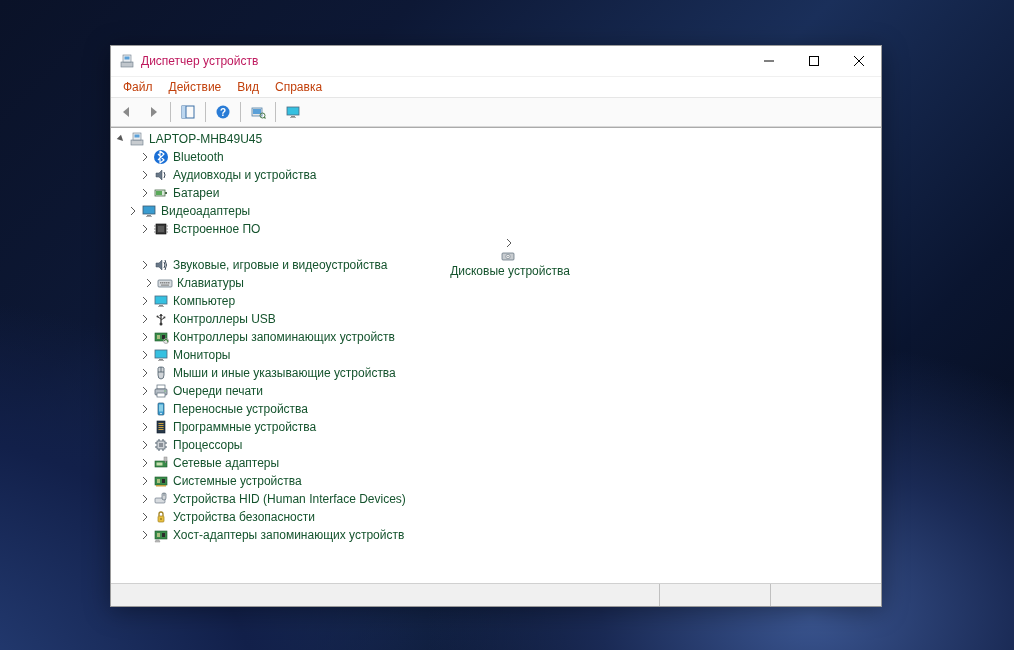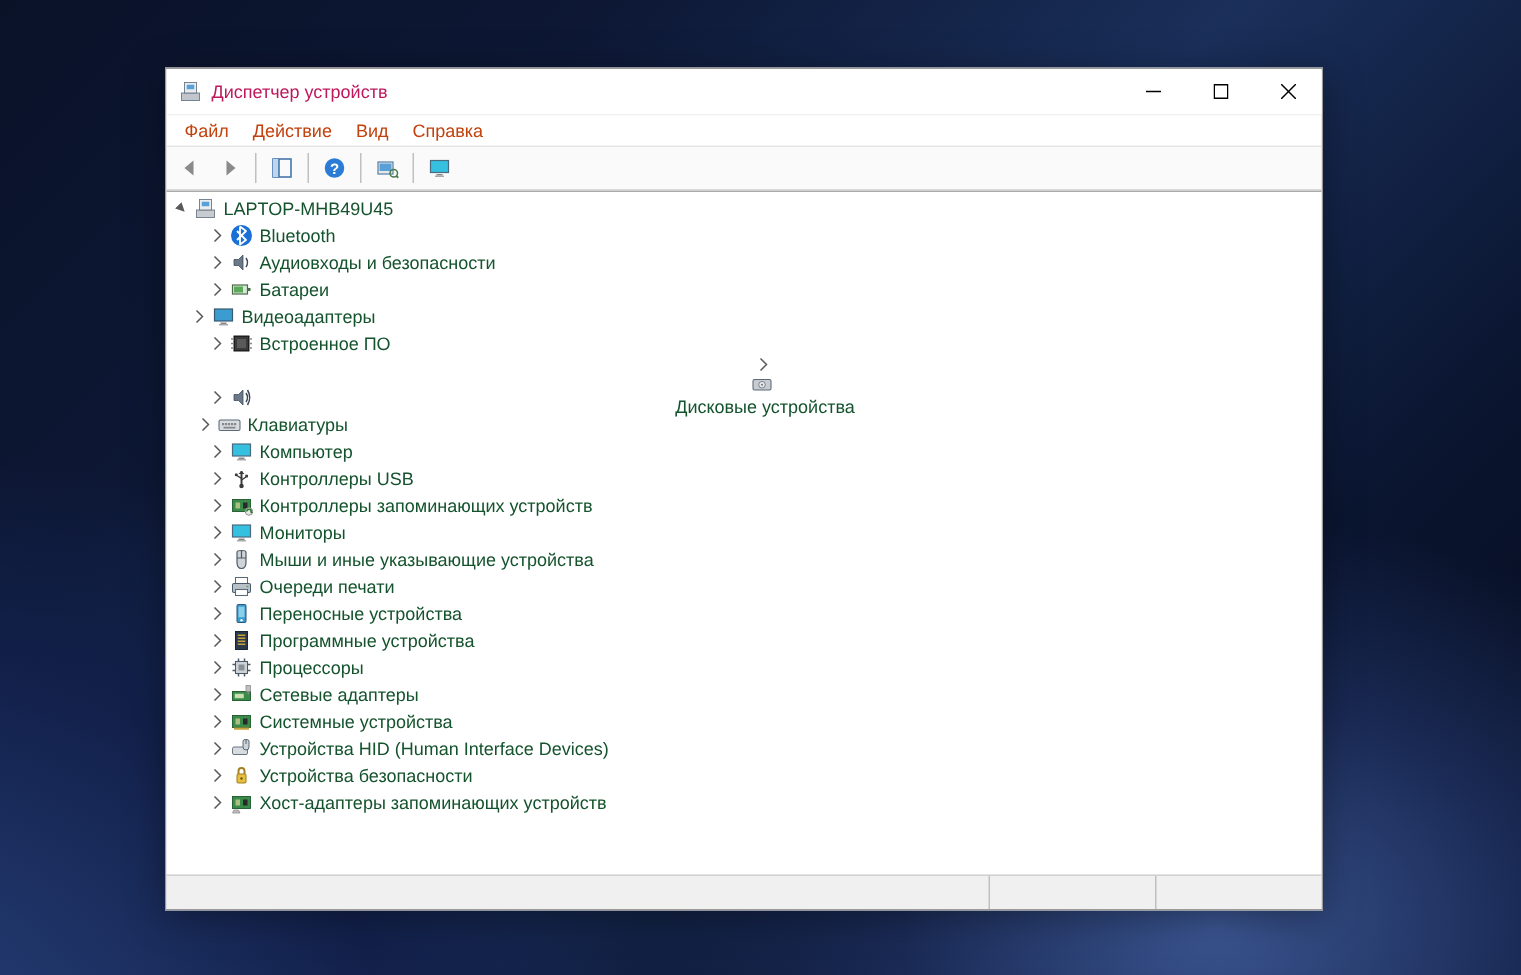--- a/index.html
+++ b/index.html
@@ -151,21 +151,21 @@
             <svg width="10" height="10" viewBox="0 0 10 10">
               <path d="M3 1 L7 5 L3 9" fill="none" stroke="#595959" stroke-width="1"></path>
             </svg>
           </span>
           <span class="dev-icon">
             <svg width="16" height="16" viewBox="0 0 16 16">
               <path d="M3 6 L6 6 L9 3 L9 13 L6 10 L3 10 Z" fill="#6a7888" stroke="#3a4858" stroke-width="0.5"></path>
               <path d="M11 5 Q13 8 11 11" fill="none" stroke="#3a4858" stroke-width="1"></path>
             </svg>
           </span>
-          <span class="dev-label">Аудиовходы и безопасности</span>
+          <span class="dev-label">Аудиовходы и устройства</span>
         </div>
         <div class="tree-row" style="padding-left: 28px;">
           <span class="expander">
             <svg width="10" height="10" viewBox="0 0 10 10">
               <path d="M3 1 L7 5 L3 9" fill="none" stroke="#595959" stroke-width="1"></path>
             </svg>
           </span>
           <span class="dev-icon">
             <svg width="16" height="16" viewBox="0 0 16 16">
               <rect x="2" y="5" width="10" height="6" fill="#d8e8d8" stroke="#4a6a4a" stroke-width="0.8"></rect>
@@ -230,22 +230,23 @@
             <svg width="10" height="10" viewBox="0 0 10 10">
               <path d="M3 1 L7 5 L3 9" fill="none" stroke="#595959" stroke-width="1"></path>
             </svg>
           </span>
           <span class="dev-icon">
             <svg width="16" height="16" viewBox="0 0 16 16">
               <path d="M3 6 L6 6 L9 3 L9 13 L6 10 L3 10 Z" fill="#6a7888" stroke="#3a4858" stroke-width="0.5"></path>
               <path d="M11 5 Q13 8 11 11 M12 3 Q15 8 12 13" fill="none" stroke="#3a4858" stroke-width="1"></path>
             </svg>
           </span>
-        </div>
-        <div class="tree-row" style="padding-left: 20px;">
+          <span class="dev-label">Звуковые, игровые и видеоустройства</span>
+        </div>
+        <div class="tree-row" style="padding-left: 32px;">
           <span class="expander">
             <svg width="10" height="10" viewBox="0 0 10 10">
               <path d="M3 1 L7 5 L3 9" fill="none" stroke="#595959" stroke-width="1"></path>
             </svg>
           </span>
           <span class="dev-icon">
             <svg width="16" height="16" viewBox="0 0 16 16">
               <rect x="1" y="5" width="14" height="7" rx="1" fill="#d8dce0" stroke="#5a6a78" stroke-width="0.7"></rect>
               <rect x="3" y="7" width="1.5" height="1.5" fill="#888"></rect>
               <rect x="5" y="7" width="1.5" height="1.5" fill="#888"></rect>

